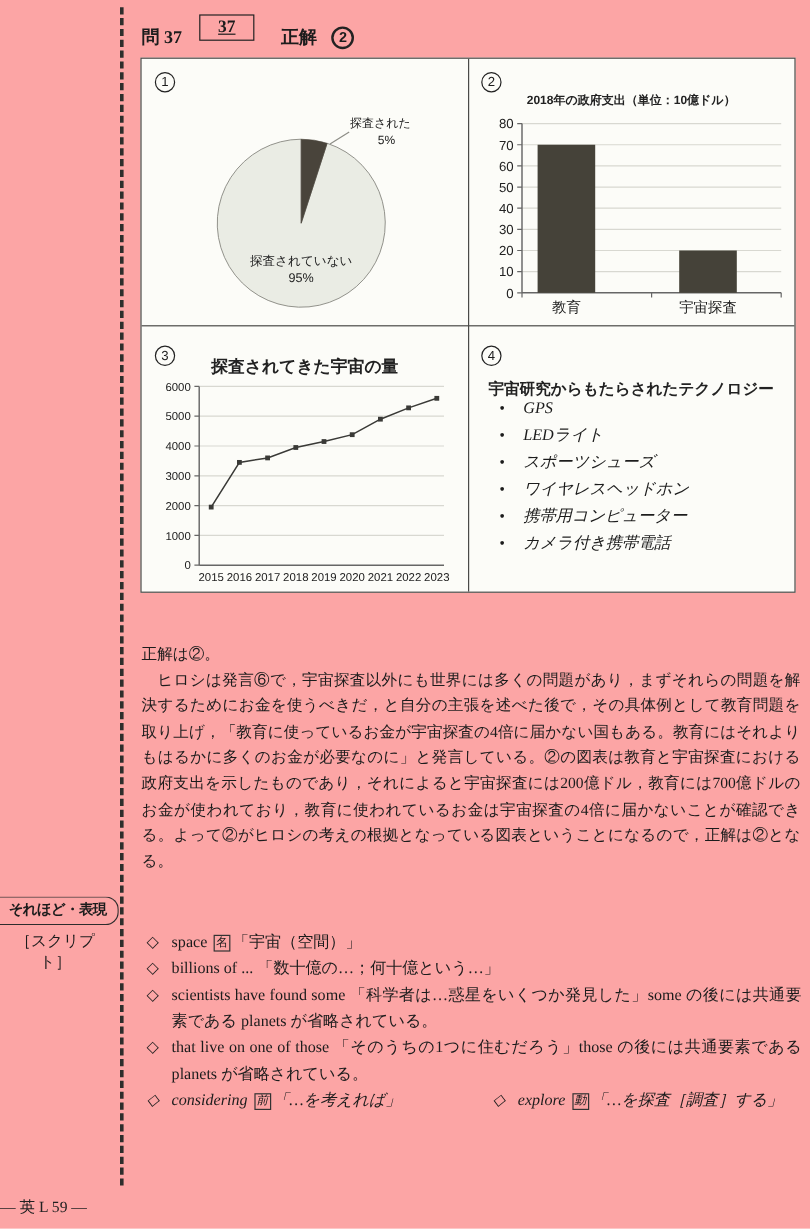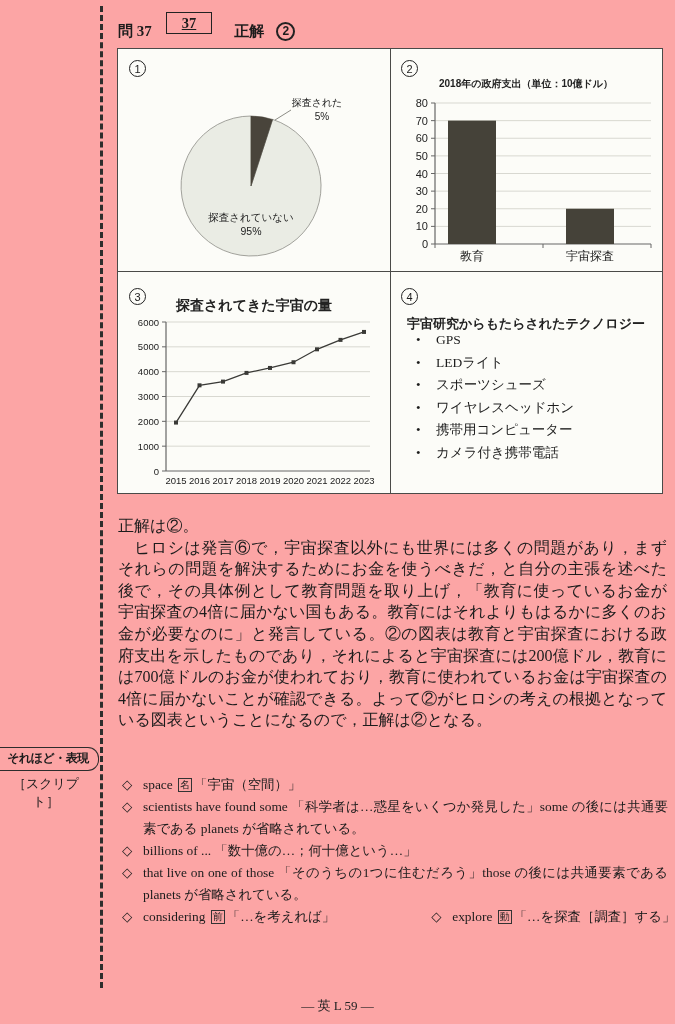--- a/index.html
+++ b/index.html
@@ -28,41 +28,41 @@
         font-weight:bold;color:#222;z-index:2;}
   .q1 .qtitle{top:20px;font-size:15px;}
   .q2 .qtitle{top:28px;font-size:10px;}
   .q3 .qtitle{top:26px;font-size:14px;}
   .q4 .qtitle{top:28px;font-size:13px;margin-top:16px;}
   .chart-host{position:absolute;left:0;top:0;width:272px;height:222px;}
   svg text{font-family:"Liberation Sans",sans-serif;}
   
   .tech-list{position:absolute;left:26px;top:62px;margin:0;padding:0;list-style:none;
         font-size:13.5px;}
-  .tech-list li{margin:0 0 8.5px 0;line-height:14px;}
+  .tech-list li{margin:0 0 8.5px 0;line-height:14px;font-style:italic;}
   .tech-list .bullet{display:inline-block;width:20px;font-size:13px;}
   
-  .explanation{position:absolute;left:118px;top:515px;width:549px;font-size:16px;
+  .explanation{position:absolute;left:118px;top:534px;width:549px;font-size:13px;
         line-height:21.6px;text-align:justify;}
   .explanation p{margin:0;}
   .explanation p.indent{text-indent:1em;}
   
   .side-label{position:absolute;left:0;top:747px;width:92px;border:1.6px solid #2c2c2c;border-left:none;
         border-radius:0 11px 11px 0;padding:2px 4px 3px 2px;text-align:center;
         font-family:"Liberation Sans",sans-serif;font-size:12px;font-weight:bold;letter-spacing:-0.5px;}
   .side-sublabel{position:absolute;left:4px;top:775px;width:84px;text-align:center;font-size:13px;}
   
   .vocab{position:absolute;left:122px;top:756px;width:546px;font-size:13.4px;line-height:22px;margin-top:18px;}
   .vocab-item{padding-left:21px;text-indent:-21px;text-align:justify;}
-  .vocab-row{display:flex;gap:96px;}
+  .vocab-row{display:flex;gap:76px;font-style:italic;}
   .vocab-row .vocab-item{flex:0 0 auto;}
   .diamond{display:inline-block;width:21px;text-indent:0;}
   .posbox{display:inline-block;border:1px solid #333;font-size:10px;line-height:12px;
         padding:0 1px;margin:0 2px;text-indent:0;vertical-align:1px;}
-  .footer{position:absolute;left:0;top:997px;width:675px;text-align:center;font-size:13px;color:#222;}
+  .footer{position:absolute;left:0;top:997px;width:675px;font-size:13px;color:#222;}
 </style>
 </head>
 <body>
 
 <div class="page">
   <div class="dashed-rule"></div>
 
   <div class="header">
     <span>問 37</span>
     <span class="numbox">37</span>
@@ -194,22 +194,22 @@
   <div class="explanation">
     <p>正解は②。</p>
     <p class="indent">ヒロシは発言⑥で，宇宙探査以外にも世界には多くの問題があり，まずそれらの問題を解決するためにお金を使うべきだ，と自分の主張を述べた後で，その具体例として教育問題を取り上げ，「教育に使っているお金が宇宙探査の4倍に届かない国もある。教育にはそれよりもはるかに多くのお金が必要なのに」と発言している。②の図表は教育と宇宙探査における政府支出を示したものであり，それによると宇宙探査には200億ドル，教育には700億ドルのお金が使われており，教育に使われているお金は宇宙探査の4倍に届かないことが確認できる。よって②がヒロシの考えの根拠となっている図表ということになるので，正解は②となる。</p>
   </div>
 
   <div class="side-label">それほど・表現</div>
   <div class="side-sublabel">［スクリプト］</div>
 
   <div class="vocab" id="vocab-list">
       <div class="vocab-item"><span class="diamond">◇</span><span>space </span><span class="posbox">名</span><span>「宇宙（空間）」</span></div>
+      <div class="vocab-item"><span class="diamond">◇</span><span>billions of ... </span><span>「数十億の…；何十億という…」</span></div>
       <div class="vocab-item"><span class="diamond">◇</span><span>scientists have found some </span><span>「科学者は…惑星をいくつか発見した」some の後には共通要素である planets が省略されている。</span></div>
-      <div class="vocab-item"><span class="diamond">◇</span><span>billions of ... </span><span>「数十億の…；何十億という…」</span></div>
       <div class="vocab-item"><span class="diamond">◇</span><span>that live on one of those </span><span>「そのうちの1つに住むだろう」those の後には共通要素である planets が省略されている。</span></div>
       <div class="vocab-row">
         <div class="vocab-item"><span class="diamond">◇</span><span>considering </span><span class="posbox">前</span><span>「…を考えれば」</span></div>
         <div class="vocab-item"><span class="diamond">◇</span><span>explore </span><span class="posbox">動</span><span>「…を探査［調査］する」</span></div>
       </div>
     </div>
 
   <div class="footer">― 英 L 59 ―</div>
 </div>
 

